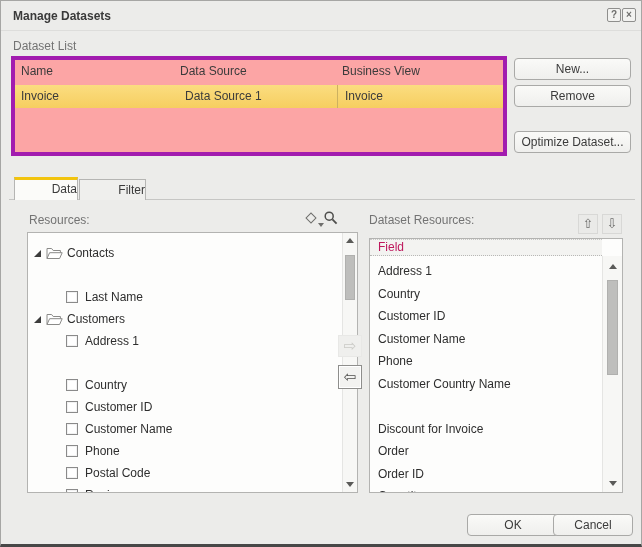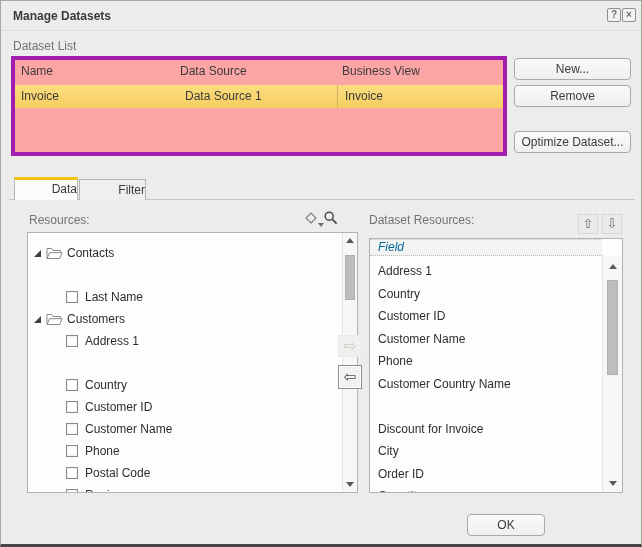--- a/index.html
+++ b/index.html
@@ -57,36 +57,36 @@
   .sb-up{top:5px;border-bottom:5px solid #5A5A58;}
   .sb-dn{bottom:5px;border-top:5px solid #5A5A58;}
   .sb-thumb{position:absolute;left:2px;width:10px;background:#BEBEBC;border:1px solid #B0B0AE;}
   
   .diamond{position:absolute;left:306px;top:213px;width:8px;height:8px;border:1px solid #6F6F6D;transform:rotate(45deg);}
   .mini-caret{position:absolute;left:317px;top:222px;width:0;height:0;border-left:3px solid transparent;border-right:3px solid transparent;border-top:4px solid #6F6F6D;}
   .search-ic{position:absolute;left:322px;top:209px;width:16px;height:16px;}
   
   .list-panel{left:368px;top:237px;width:254px;height:255px;}
   .list-head{position:absolute;left:0;top:0;width:232px;height:17px;background:#F3F3F1;
-    border-top:1px dotted #C8C8C6;border-bottom:1px dotted #B8B8B6;line-height:15px;padding-left:8px;color:#0369a1;font-style:italic;}
+    border-top:1px dotted #C8C8C6;border-bottom:1px dotted #B8B8B6;line-height:15px;padding-left:8px;color:#be185d;}
   .ds-row{position:absolute;left:0;width:232px;height:22px;line-height:22px;padding-left:8px;color:#2E2E2E;white-space:nowrap;}
   .list-sbar{position:absolute;right:0;top:17px;bottom:0;width:20px;background:#F7F7F5;border-left:1px solid #E5E5E3;}
   .list-sbar .sb-up{left:6px;top:8px;}
   .list-sbar .sb-dn{left:6px;bottom:6px;}
   .list-sbar .sb-thumb{left:4px;width:11px;}
   
   .mv-btn{position:absolute;top:213px;width:20px;height:20px;background:#EAEAE8;border:1px solid #D8D8D6;
     color:#6E6E6C;font-size:13px;text-align:center;line-height:18px;cursor:default;}
   .mv-up{left:577px;} .mv-dn{left:601px;}
   
   .xfer{position:absolute;left:337px;width:24px;text-align:center;font-size:15px;cursor:default;}
   .xfer-add{top:334px;height:22px;background:#EFEFED;border:1px solid #E8E8E6;color:#CACAC6;line-height:20px;}
   .xfer-rem{top:364px;height:24px;background:#F2F2F0;border:1px solid #8E8E8C;box-shadow:inset 0 0 0 1px #FFFFFF;color:#4E4E4C;line-height:22px;}
   
-  .ok-btn{left:466px;top:513px;width:78px;}
+  .ok-btn{left:466px;top:513px;width:92px;}
   .cancel-btn{left:552px;top:513px;width:80px;}
   svg{display:block;}
 </style>
 </head>
 <body>
 
 <div class="dialog">
 
   <div class="titlebar">
     <span class="title">Manage Datasets</span>
@@ -203,26 +203,27 @@
   <div class="panel list-panel">
     <div class="list-head">Field</div>
 
     <div class="ds-row" style="top:21px"><span>Address 1</span></div>
     <div class="ds-row" style="top:43.5px"><span>Country</span></div>
     <div class="ds-row" style="top:66px"><span>Customer ID</span></div>
     <div class="ds-row" style="top:88.5px"><span>Customer Name</span></div>
     <div class="ds-row" style="top:111px"><span>Phone</span></div>
     <div class="ds-row" style="top:133.5px"><span>Customer Country Name</span></div>
     <div class="ds-row" style="top:178.5px"><span>Discount for Invoice</span></div>
-    <div class="ds-row" style="top:201px"><span>City</span></div>
+    <div class="ds-row" style="top:201px"><span>Order</span></div>
     <div class="ds-row" style="top:223.5px"><span>Order ID</span></div>
     <div class="ds-row" style="top:246px"><span>Quantity</span></div>
 
     <div class="list-sbar">
       <div class="sb-up"></div>
       <div class="sb-thumb" style="top:24px;height:95px"></div>
       <div class="sb-dn"></div>
     </div>
   </div>
 
   <div class="btn ok-btn">OK</div>
+  <div class="btn cancel-btn">Cancel</div>
 
 </div>
 
 </body></html>

